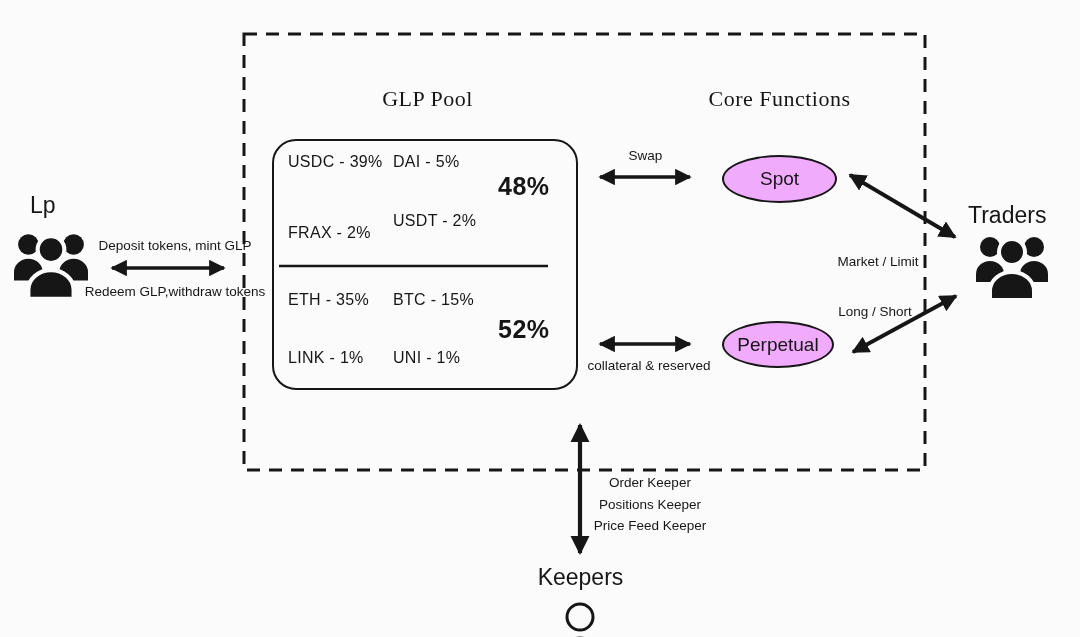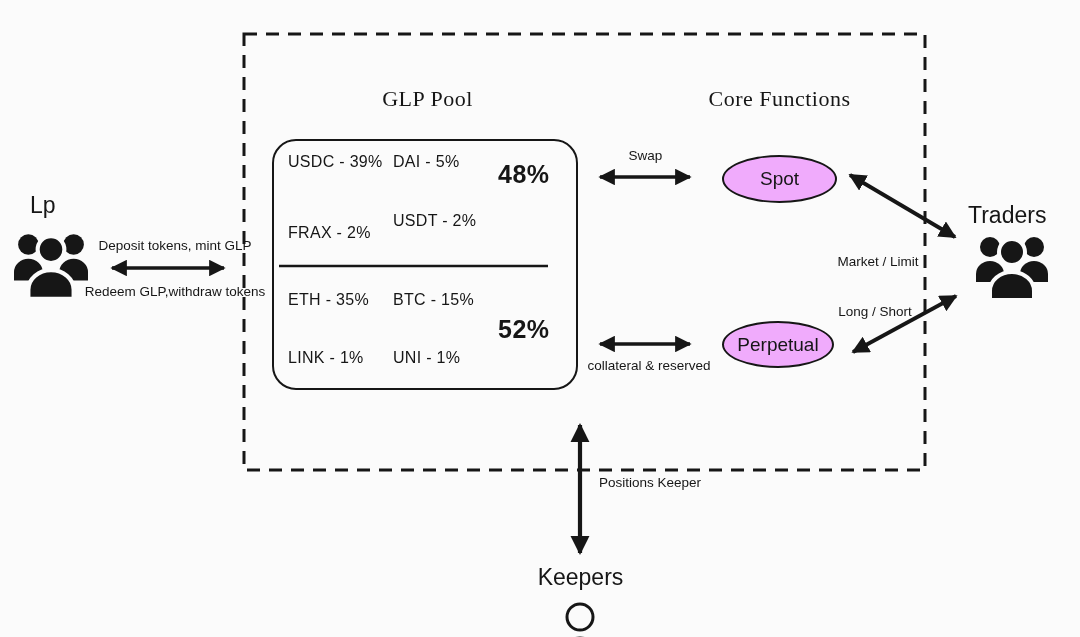--- a/index.html
+++ b/index.html
@@ -63,21 +63,21 @@
     <line x1="580" y1="425" x2="580" y2="553" stroke="#161616" stroke-width="4.2" marker-start="url(#ah)" marker-end="url(#ah)"></line>
   </svg>
 
   <div class="txt section-title center abs" style="left:340px; top:86px; width:175px;">GLP Pool</div>
   <div class="txt section-title center abs" style="left:687px; top:86px; width:185px;">Core Functions</div>
 
   <div class="pool-box"></div>
 
   <div class="txt token" style="left:288px; top:153px;">USDC - 39%</div>
   <div class="txt token" style="left:393px; top:153px;">DAI - 5%</div>
-  <div class="txt share" style="left:498px; top:160px;">48%</div>
+  <div class="txt share" style="left:498px; top:172px;">48%</div>
   <div class="txt token" style="left:288px; top:224px;">FRAX - 2%</div>
   <div class="txt token" style="left:393px; top:212px;">USDT - 2%</div>
 
   <div class="txt token" style="left:288px; top:291px;">ETH - 35%</div>
   <div class="txt token" style="left:393px; top:291px;">BTC - 15%</div>
   <div class="txt share" style="left:498px; top:315px;">52%</div>
   <div class="txt token" style="left:288px; top:349px;">LINK - 1%</div>
   <div class="txt token" style="left:393px; top:349px;">UNI - 1%</div>
 
   <div class="ellipse spot">
@@ -116,21 +116,23 @@
         <circle cx="58" cy="13" r="10"></circle>
         <path d="M0 48 v-8 a14 13 0 0 1 28 0 v8 z"></path>
         <path d="M44 48 v-8 a14 13 0 0 1 28 0 v8 z"></path>
         <circle cx="36" cy="18" r="13" stroke="#fbfbfb" stroke-width="4"></circle>
         <path d="M14 66 v-9 a22 19 0 0 1 44 0 v9 z" stroke="#fbfbfb" stroke-width="4"></path>
       </g>
     </svg>
   </div>
 
   <div class="txt sm center" style="left:585px; top:472px; width:130px; line-height:21.5px;">
+    <div>Order Keeper</div>
     <div>Positions Keeper</div>
+    <div>Price Feed Keeper</div>
   </div>
   <div class="txt entity-title center" style="left:528px; top:564px; width:105px;">Keepers</div>
   <div class="icon" style="left:554px; top:600px;">
     <svg width="52" height="70" viewBox="0 0 52 70" fill="none" stroke="#161616" stroke-width="3">
       <circle cx="26" cy="17" r="13"></circle>
       <path d="M4 62 a22 24 0 0 1 44 0 v8 h-44 z"></path>
     </svg>
   </div>
 
 </div>

